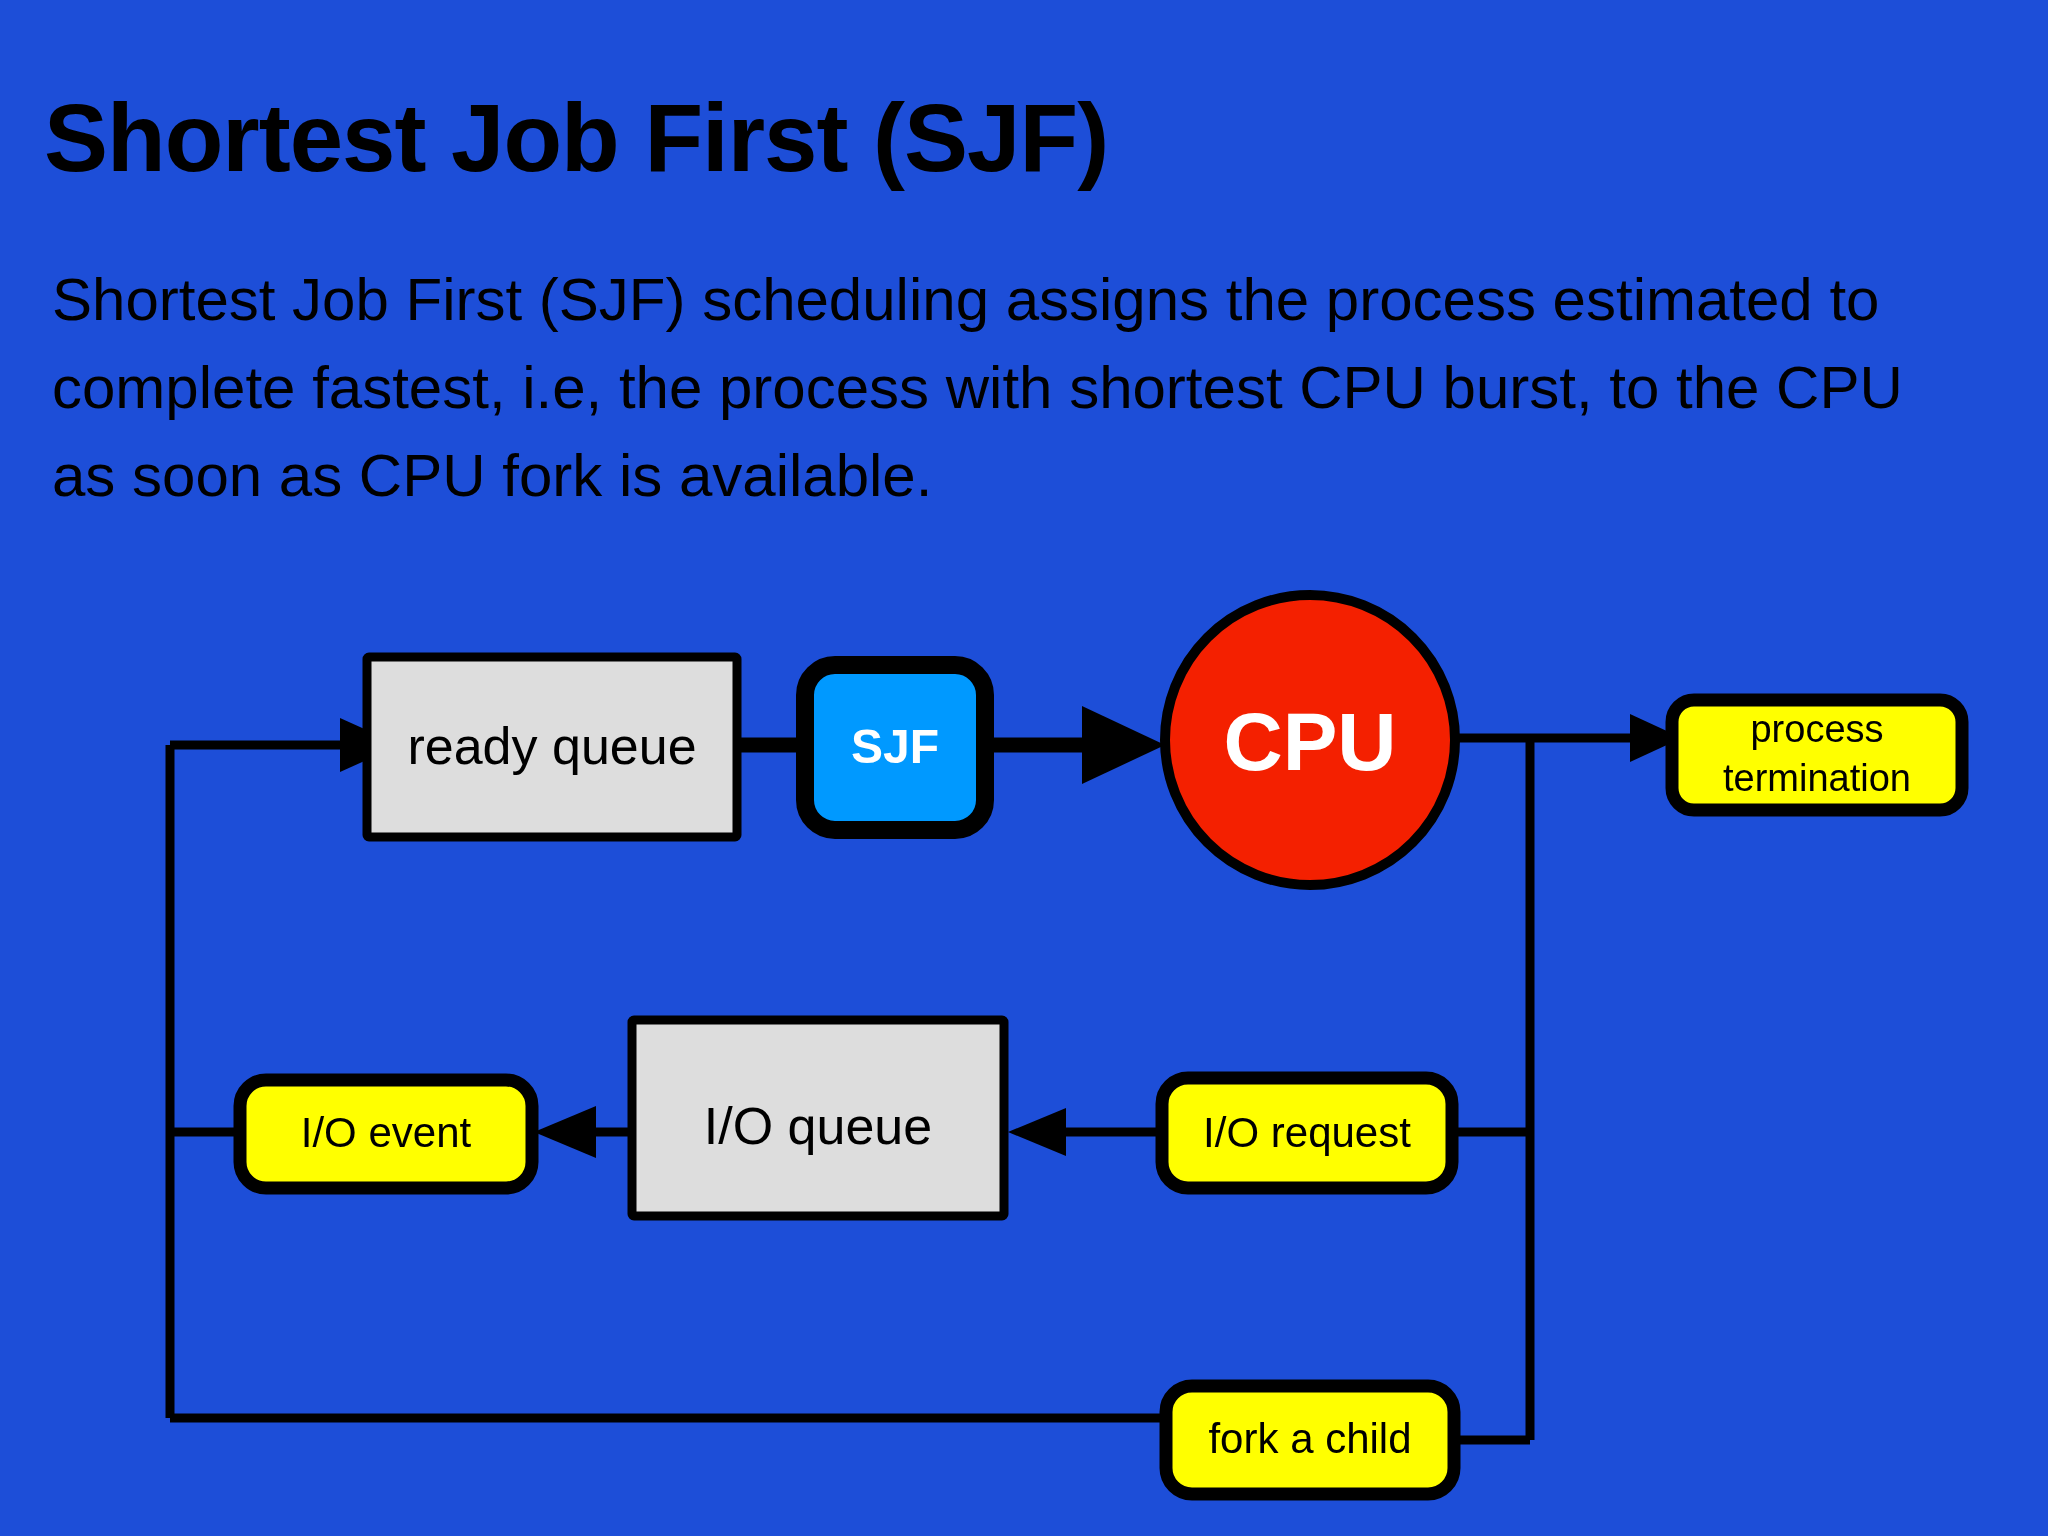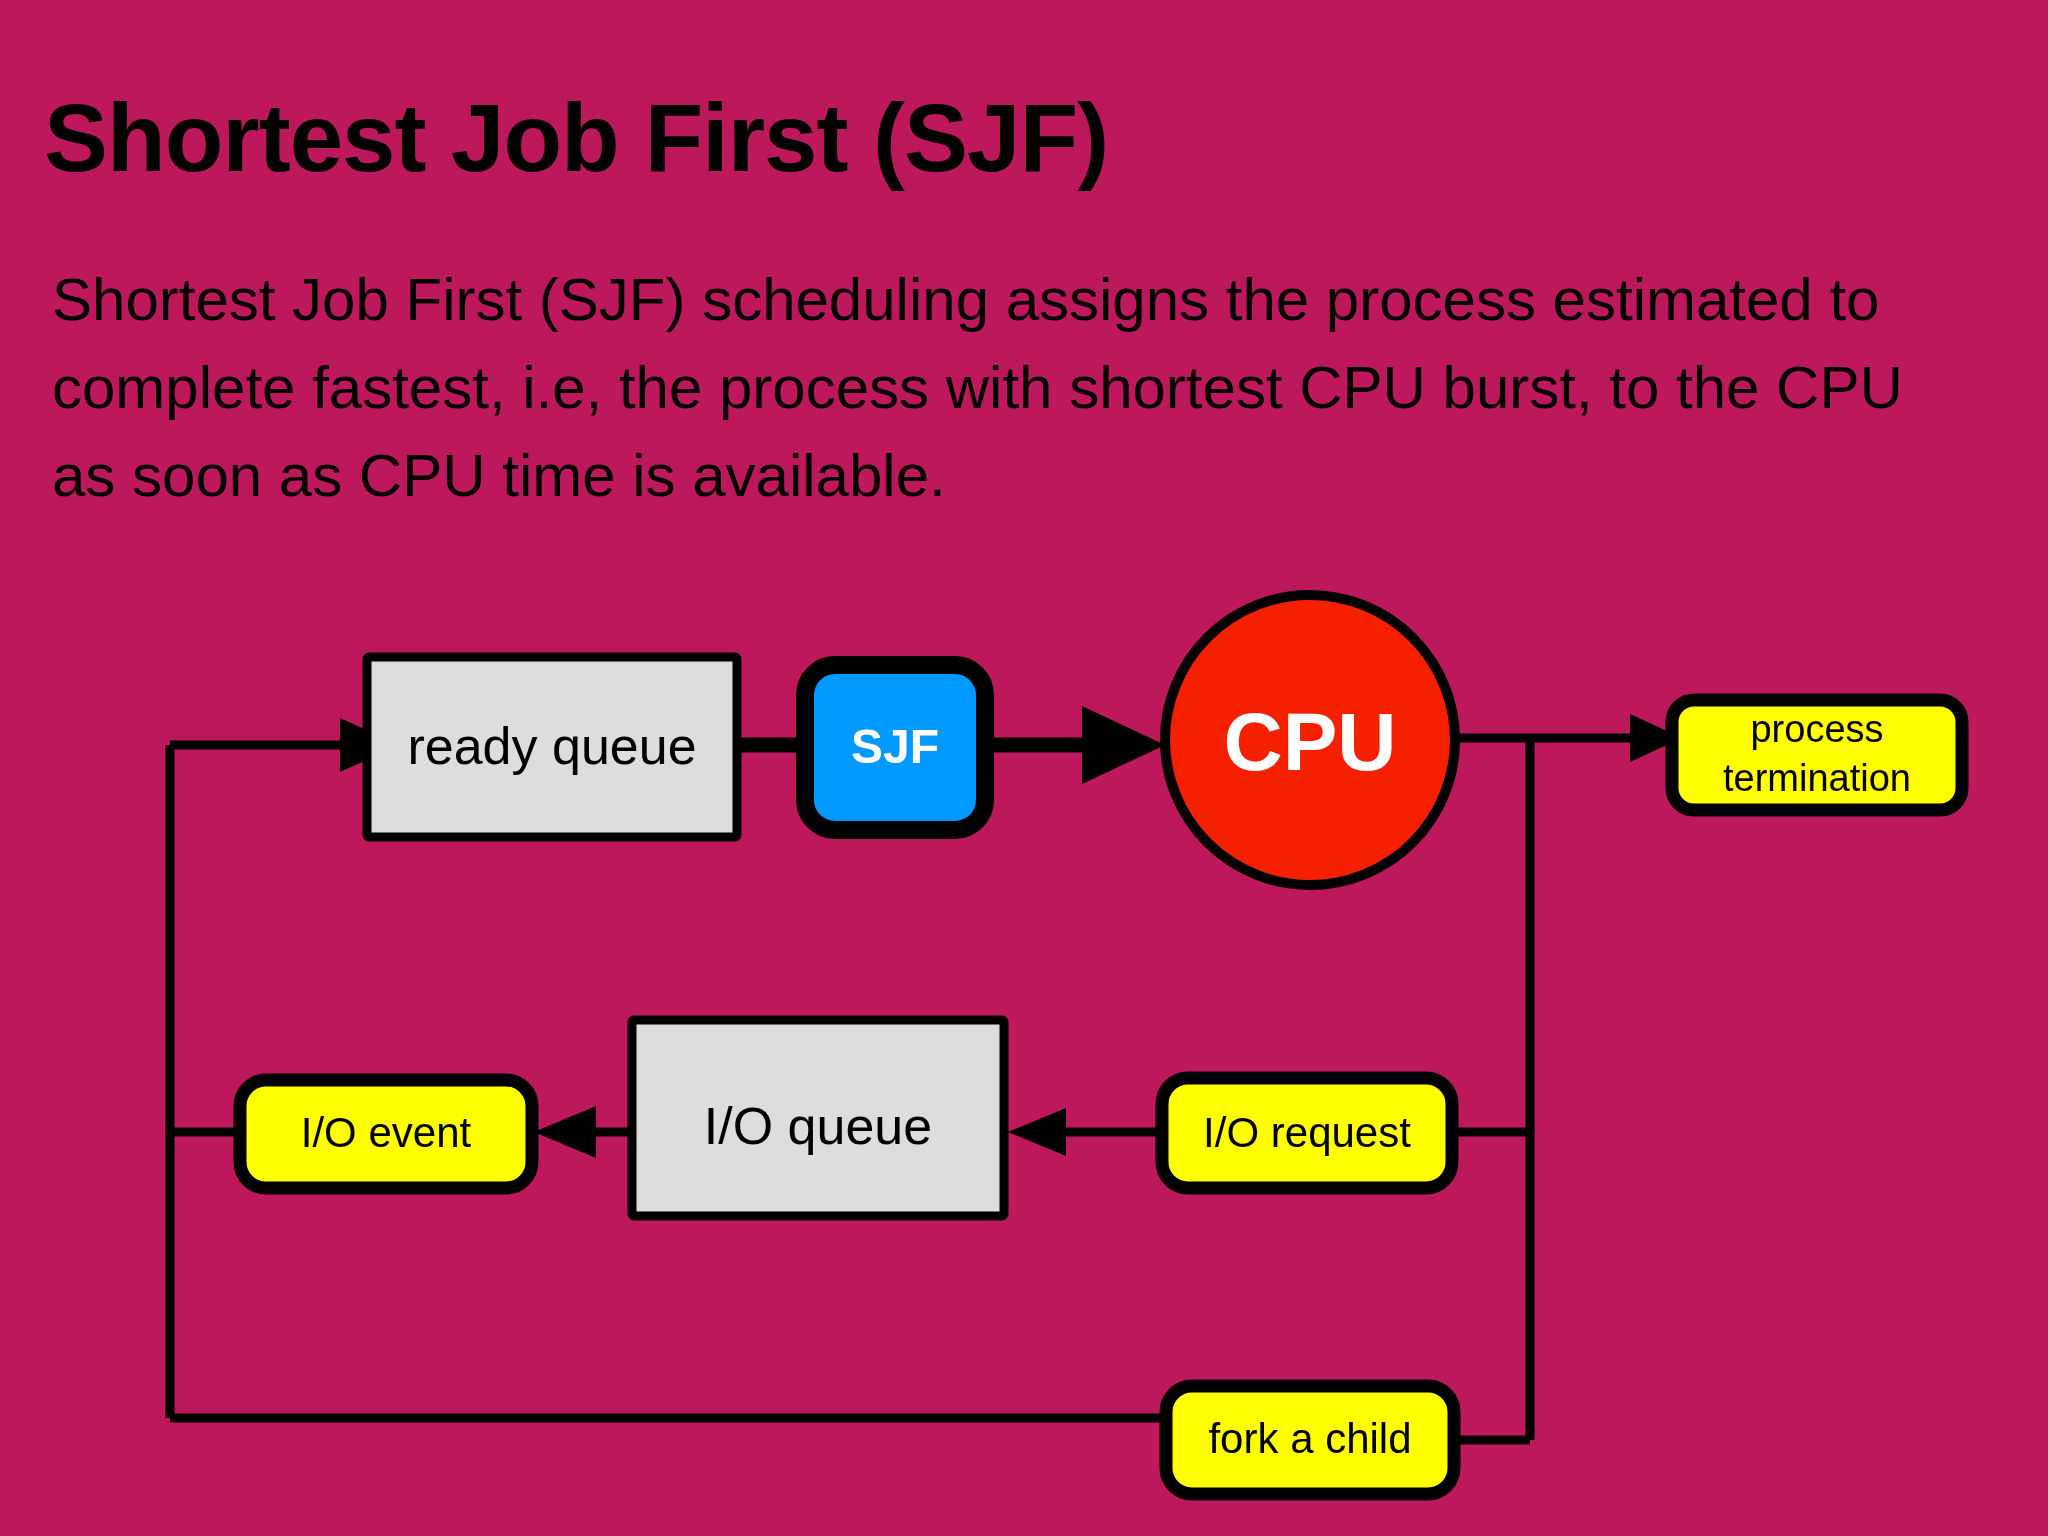--- a/index.html
+++ b/index.html
@@ -11,21 +11,21 @@
     width: 2048px;
     height: 1536px;
     overflow: hidden;
     font-family: "Liberation Sans", sans-serif;
     position: relative;
   }
   #page {
     position: relative;
     width: 2048px;
     height: 1536px;
-    background: #be185d;
+    background: #1d4ed8;
   }
   #slide-title {
     position: absolute;
     left: 44px;
     top: 22px;
     font-family: "Liberation Sans", sans-serif;
     font-weight: bold;
     font-size: 96px;
     line-height: 104px;
     letter-spacing: -1px;
@@ -78,21 +78,21 @@
   .conn-fat  { stroke-width: 15; }
   .arrow-fill { fill: #000000; stroke: none; }
 </style>
 </head>
 <body>
 
 <div id="page">
 
   <h1 id="slide-title">Shortest Job First (SJF)</h1>
 
-  <p id="slide-body">Shortest Job First (SJF) scheduling assigns the process estimated to complete fastest, i.e, the process with shortest CPU burst, to the CPU as soon as CPU time is available.</p>
+  <p id="slide-body">Shortest Job First (SJF) scheduling assigns the process estimated to complete fastest, i.e, the process with shortest CPU burst, to the CPU as soon as CPU fork is available.</p>
 
   <div id="diagram-wrap">
     <svg id="diagram" viewBox="0 0 2048 1536" xmlns="http://www.w3.org/2000/svg">
 
       <g>
         <path class="conn conn-thin" d="M 170 745 L 170 1418"></path>
 
         <path class="conn conn-thin" d="M 170 745 L 340 745"></path>
         <polygon class="arrow-fill" points="340,718 400,745 340,772"></polygon>
 

